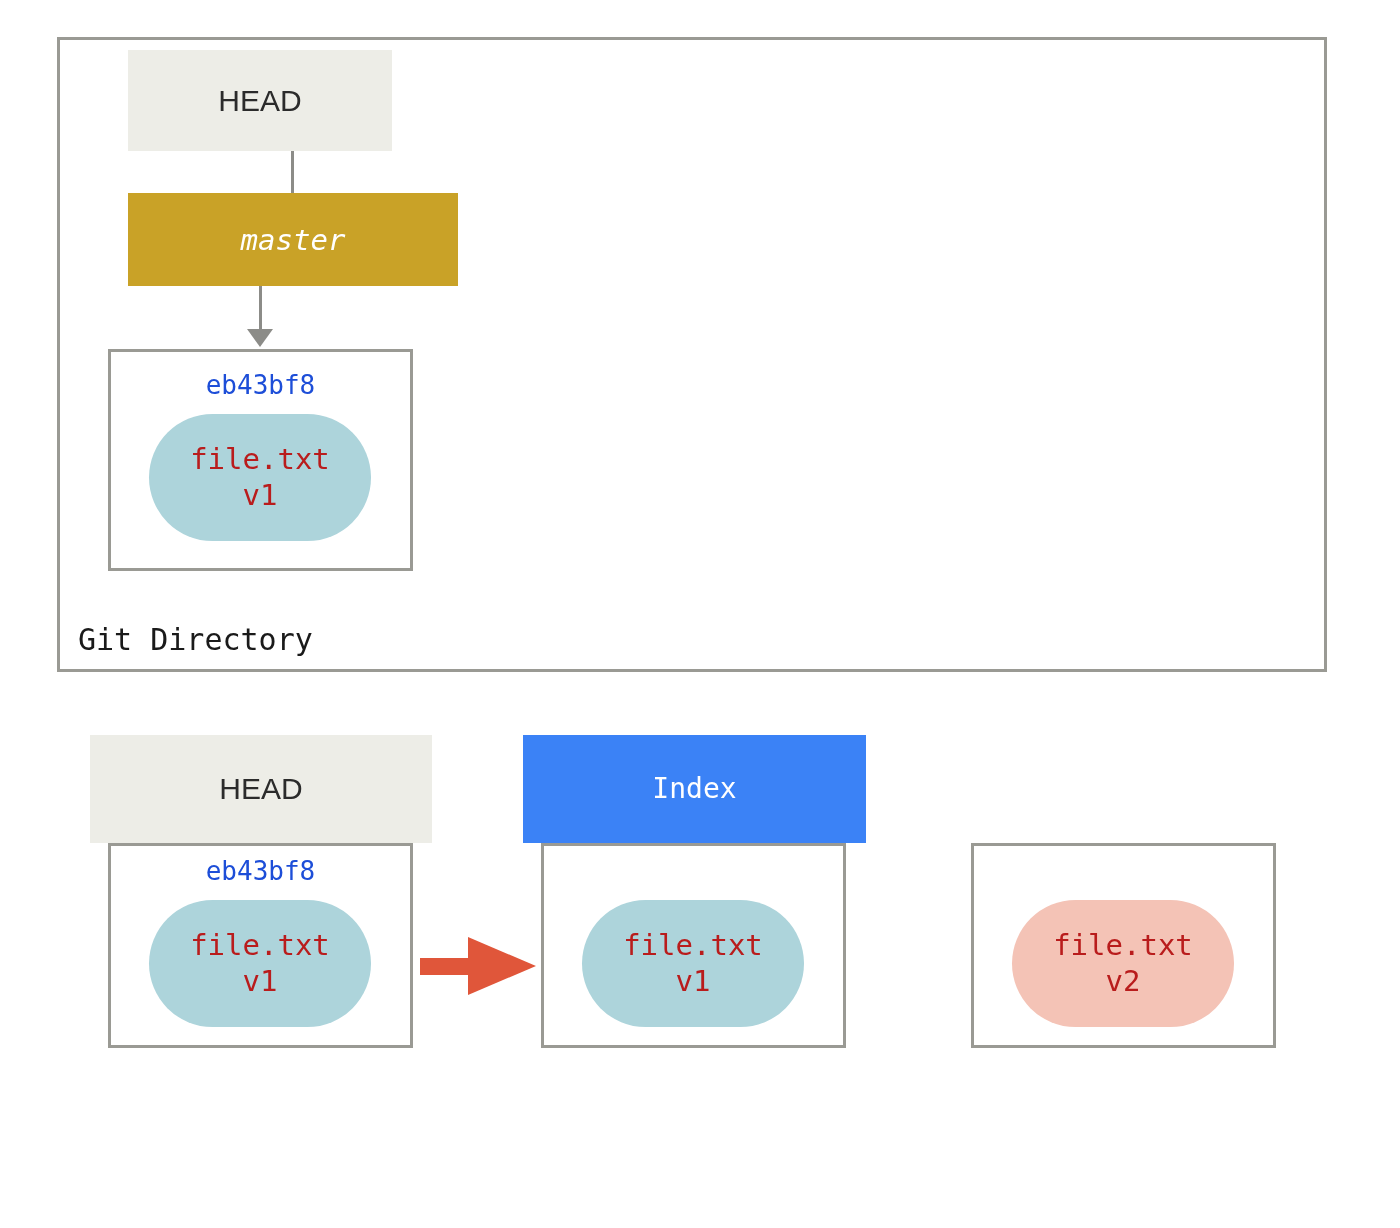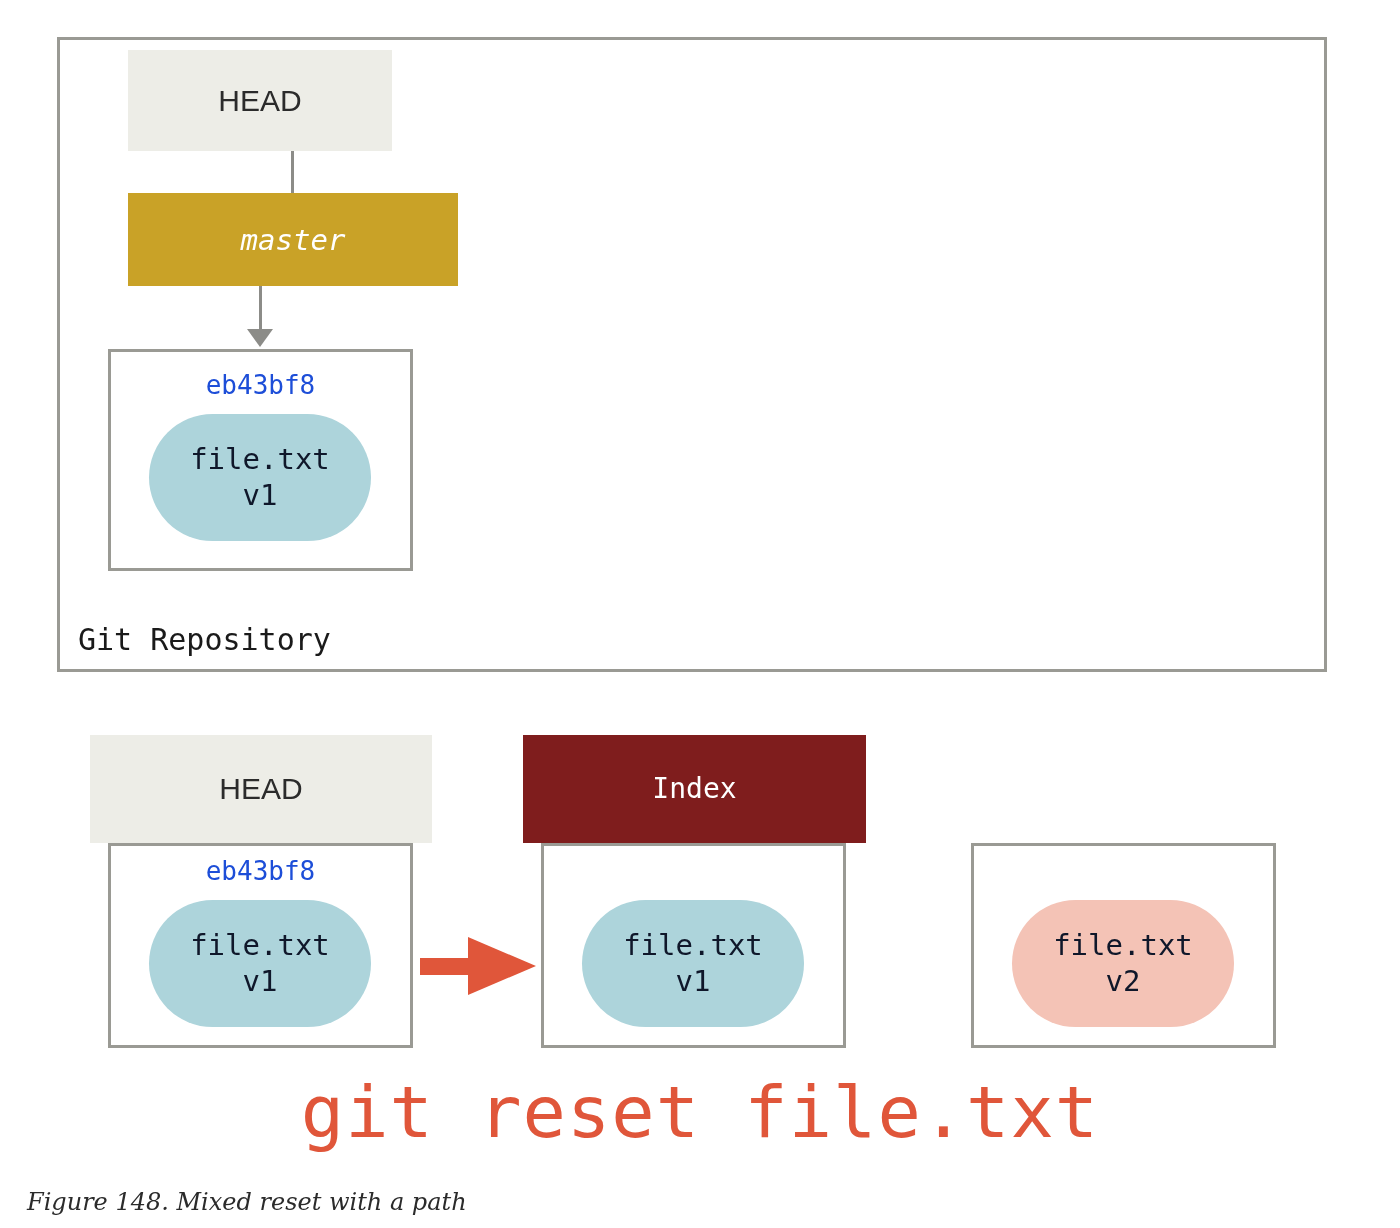--- a/index.html
+++ b/index.html
@@ -88,21 +88,21 @@
   .blob {
     position: absolute;
     display: flex;
     flex-direction: column;
     align-items: center;
     justify-content: center;
     border-radius: 999px;
     font-family: "DejaVu Sans Mono", monospace;
     font-size: 29px;
     line-height: 1.22;
-    color: #0f172a;
+    color: #b91c1c;
     text-align: center;
     box-sizing: border-box;
   }
 
   
   .vline {
     background: #8c8c88;
     width: 3px;
   }
   .arrowhead-down {
@@ -155,56 +155,54 @@
   <div class="abs arrowhead-down" style="left:247px; top:321px;"></div>
 
   <div class="abs content-box" style="left:108px; top:341px; width:305px; height:222px;">
     <div class="commit-id" style="top:18px;">eb43bf8</div>
     <div class="blob" style="left:38px; top:62px; width:222px; height:127px; background:#ADD4DB;">
       <span>file.txt</span>
       <span>v1</span>
     </div>
   </div>
 
-  <div class="abs" id="repo-label">Git Repository</div>
+  <div class="abs" id="repo-label">Git Directory</div>
 
   <div class="abs stage-header" style="left:90px; top:727px; width:342px; height:108px; background:#EDEDE7; color:#2b2b2b; font-family:'Liberation Sans',sans-serif; font-size:30px;">
     <span>HEAD</span>
   </div>
   <div class="abs content-box" style="left:108px; top:835px; width:305px; height:205px;">
     <div class="commit-id" style="top:10px;">eb43bf8</div>
     <div class="blob" style="left:38px; top:54px; width:222px; height:127px; background:#ADD4DB;">
       <span>file.txt</span>
       <span>v1</span>
     </div>
   </div>
 
   <svg class="abs" id="flow-arrow" viewBox="0 0 120 66">
     <g fill="#E0563A">
       <rect x="0" y="25" width="55" height="17"></rect>
       <polygon points="48,4 48,62 116,33"></polygon>
     </g>
   </svg>
 
-  <div class="abs stage-header" style="left:523px; top:727px; width:343px; height:108px; background:#7f1d1d;">
+  <div class="abs stage-header" style="left:523px; top:727px; width:343px; height:108px; background:#3b82f6;">
     <span>Index</span>
   </div>
   <div class="abs content-box" style="left:541px; top:835px; width:305px; height:205px;">
     <div class="commit-id" style="top:10px;"></div>
     <div class="blob" style="left:38px; top:54px; width:222px; height:127px; background:#ADD4DB;">
       <span>file.txt</span>
       <span>v1</span>
     </div>
   </div>
 
   <div class="abs content-box" style="left:971px; top:835px; width:305px; height:205px;">
     <div class="commit-id" style="top:10px;"></div>
     <div class="blob" style="left:38px; top:54px; width:222px; height:127px; background:#F4C3B6;">
       <span>file.txt</span>
       <span>v2</span>
     </div>
   </div>
 
-  <div class="abs" id="command-text">git reset file.txt</div>
-
-  <div class="abs" id="caption">Figure 148. Mixed reset with a path</div>
+
 
 </div>
 
 </body></html>

